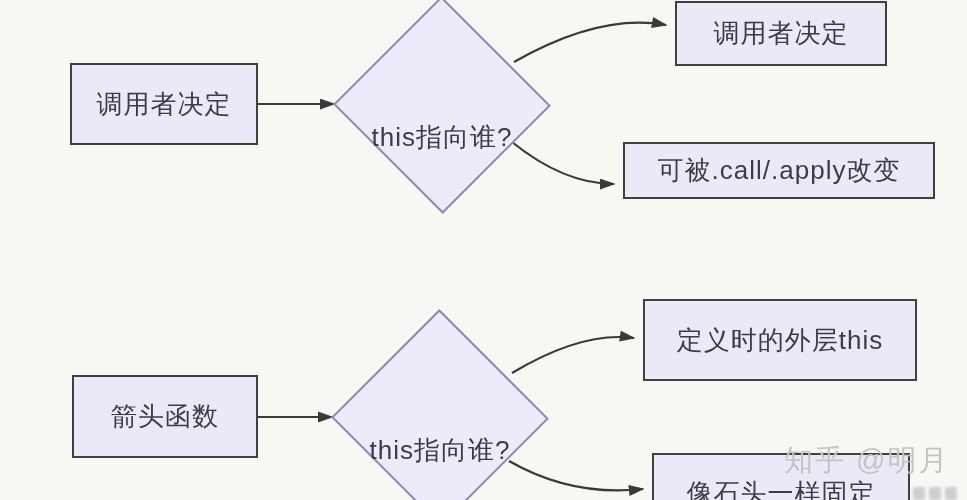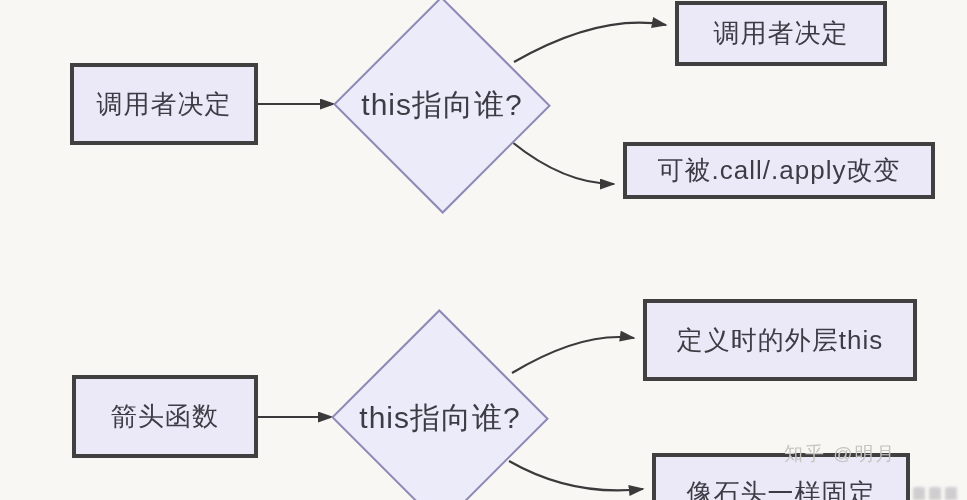--- a/index.html
+++ b/index.html
@@ -19,21 +19,21 @@
     left: 0;
     top: 0;
     width: 967px;
     height: 500px;
     pointer-events: none;
   }
   .node {
     position: absolute;
     box-sizing: border-box;
     background: #ebe9f8;
-    border: 4px solid #404040;
+    border: 2px solid #404040;
     display: flex;
     align-items: center;
     justify-content: center;
     color: #3d3c44;
     font-size: 26px;
     letter-spacing: 1px;
     white-space: nowrap;
   }
   .diamond {
     position: absolute;
@@ -41,30 +41,31 @@
     width: 155px;
     height: 153px;
     background: #ecebf9;
     border: 2px solid #8e8ab5;
     transform: translate(-50%, -50%) rotate(45deg);
   }
   .diamond-label {
     position: absolute;
     transform: translate(-50%, -50%);
     color: #3d3c44;
-    font-size: 30px;
+    font-size: 26px;
     letter-spacing: 1px;
     white-space: nowrap;
+    margin-top: 32px;
   }
   .watermark {
     position: absolute;
     left: 784px;
     top: 441px;
     color: #c6c4c1;
-    font-size: 19px;
+    font-size: 29px;
     letter-spacing: 2px;
     white-space: nowrap;
     z-index: 5;
   }
   .fragment {
     position: absolute;
     left: 913px;
     top: 479px;
     width: 60px;
     height: 21px;

